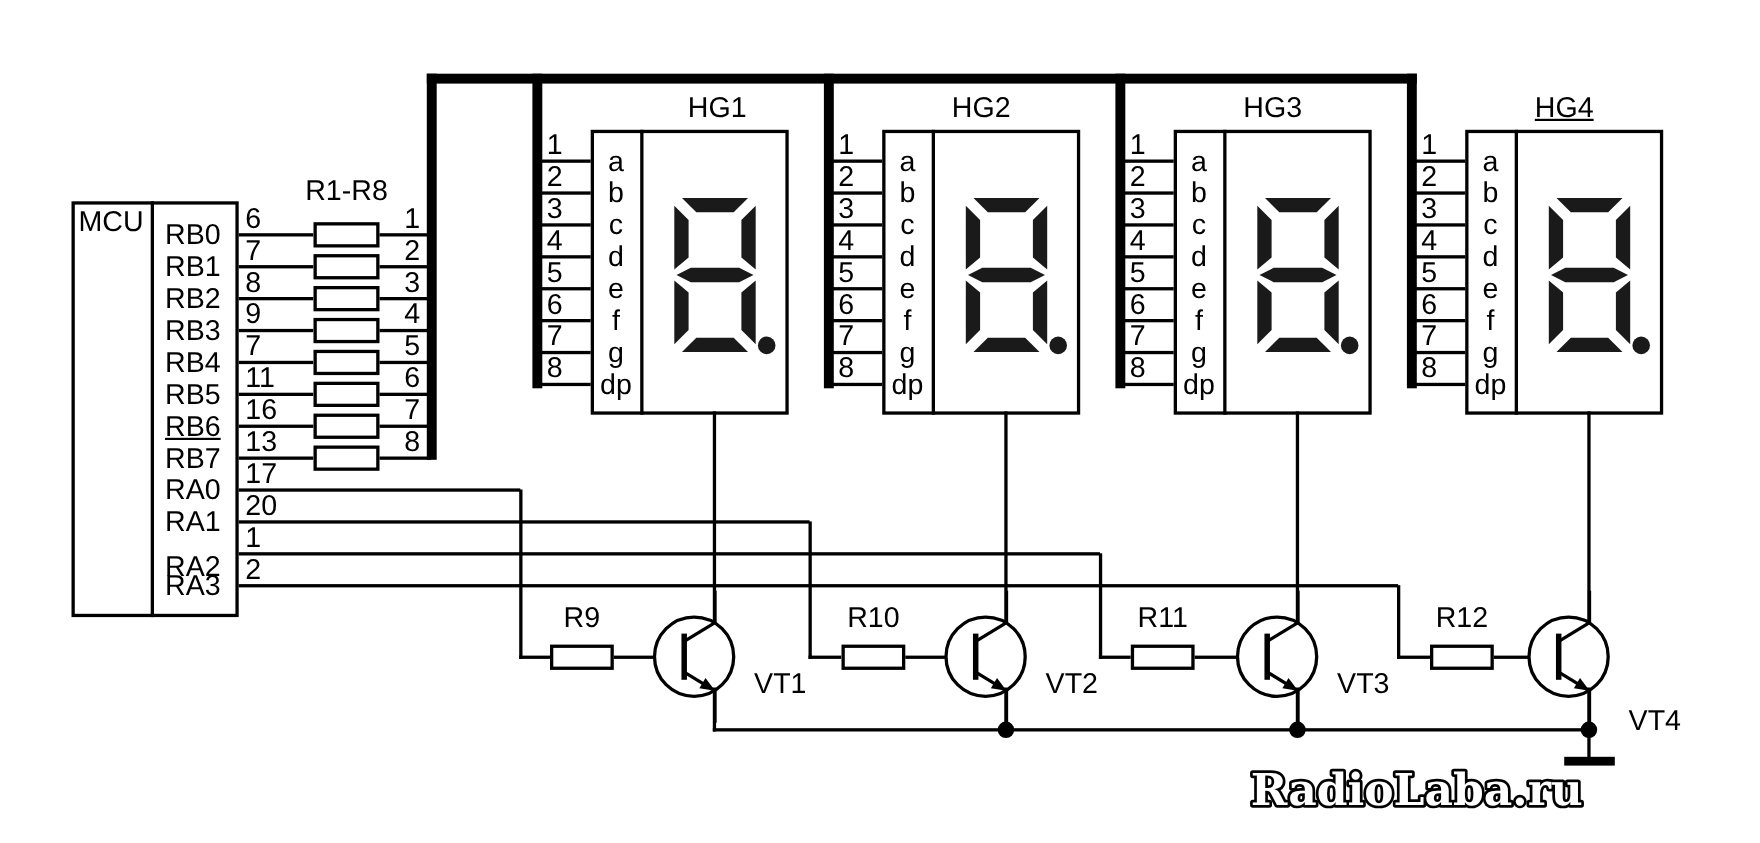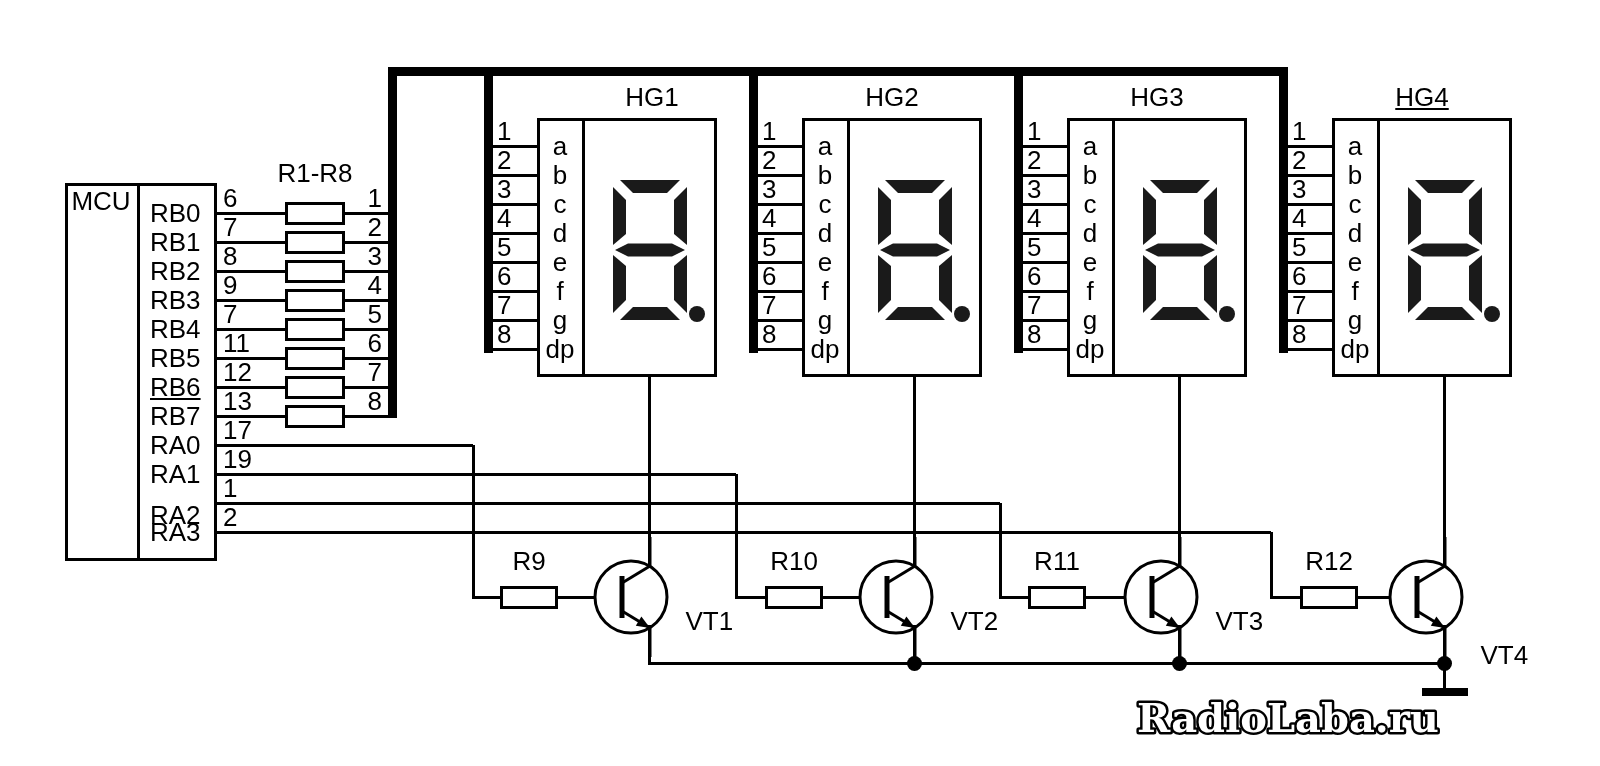--- a/index.html
+++ b/index.html
@@ -34,30 +34,30 @@
     <div class="lbl" style="left: 150px; top: 287px;">RB3</div>
     <div class="lbl" style="left: 223px; top: 272px;">9</div>
     <div class="wire" style="left: 217px; top: 327.5px; width: 68px; height: 3px;"></div>
     <div class="lbl" style="left: 150px; top: 316px;">RB4</div>
     <div class="lbl" style="left: 223px; top: 301px;">7</div>
     <div class="wire" style="left: 217px; top: 356.5px; width: 68px; height: 3px;"></div>
     <div class="lbl" style="left: 150px; top: 345px;">RB5</div>
     <div class="lbl" style="left: 223px; top: 330px;">11</div>
     <div class="wire" style="left: 217px; top: 385.5px; width: 68px; height: 3px;"></div>
     <div class="lbl" style="left: 150px; top: 374px; text-decoration: underline;">RB6</div>
-    <div class="lbl" style="left: 223px; top: 359px;">12</div>
+    <div class="lbl" style="left: 223px; top: 359px;">16</div>
     <div class="wire" style="left: 217px; top: 414.5px; width: 68px; height: 3px;"></div>
     <div class="lbl" style="left: 150px; top: 403px;">RB7</div>
     <div class="lbl" style="left: 223px; top: 388px;">13</div>
     <div class="wire" style="left: 217px; top: 443.5px; width: 256px; height: 3px;"></div>
     <div class="lbl" style="left: 150px; top: 432px;">RA0</div>
     <div class="lbl" style="left: 223px; top: 417px;">17</div>
     <div class="wire" style="left: 217px; top: 472.5px; width: 519px; height: 3px;"></div>
     <div class="lbl" style="left: 150px; top: 461px;">RA1</div>
-    <div class="lbl" style="left: 223px; top: 446px;">19</div>
+    <div class="lbl" style="left: 223px; top: 446px;">20</div>
     <div class="wire" style="left: 217px; top: 501.5px; width: 783px; height: 3px;"></div>
     <div class="lbl" style="left: 150px; top: 490px; margin-top: 12px;">RA2</div>
     <div class="lbl" style="left: 223px; top: 475px;">1</div>
     <div class="wire" style="left: 217px; top: 530.5px; width: 1054px; height: 3px;"></div>
     <div class="lbl" style="left: 150px; top: 519px;">RA3</div>
     <div class="lbl" style="left: 223px; top: 504px;">2</div>
     <div class="lbl c" style="left: 255px; top: 160px; width: 120px;">R1-R8</div>
     <div class="box" style="left: 285px; top: 201.5px; width: 60px; height: 23px;"></div>
     <div class="wire" style="left: 345px; top: 211.5px; width: 47px; height: 3px;"></div>
     <div class="lbl r" style="left: 330px; top: 185px; width: 52px;">1</div>

